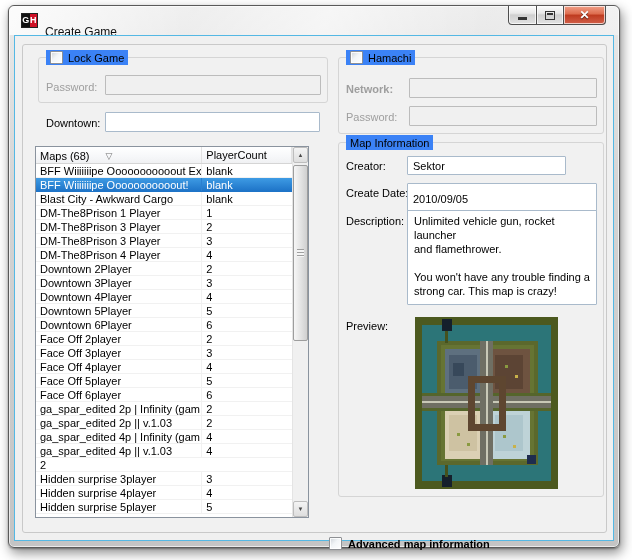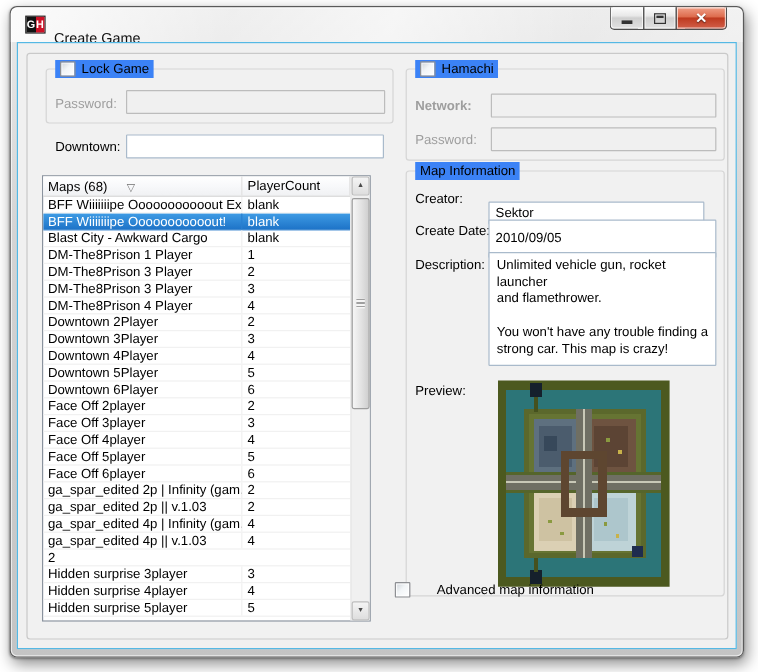--- a/index.html
+++ b/index.html
@@ -134,21 +134,21 @@
   .pv-grass   { fill:#667433; }
   .pv-road    { fill:var(--map_road,#6f6f63); }
   .pv-tl { fill:var(--map_bldg_tl,#5e707f); }
   .pv-tr { fill:var(--map_bldg_tr,#6e5340); }
   .pv-bl { fill:var(--map_bldg_bl,#dbd0b4); }
   .pv-br { fill:var(--map_bldg_br,#bed3d7); }
 
   .preview-img { position:absolute; left:76px; top:174px; width:143px; height:172px; }
 
   
-  .advanced-row { position:absolute; left:306px; top:440px; display:flex; align-items:center; gap:22px; }
+  .advanced-row { position:absolute; left:306px; top:492px; display:flex; align-items:center; gap:6px;font-weight:bold; }
 </style>
 </head>
 <body>
 
 <div class="window">
 
   <div class="titlebar">
     <span class="app-icon">
         <span class="icon-g">G</span>
         <span class="icon-h">H</span>
@@ -308,21 +308,21 @@
         <span class="lbl dis" style="left:7px; top:53px;">Password:</span>
         <input class="textbox" style="left: 70px; top: 48px; width: 188px;" disabled="" value="">
       </div>
 
       <div class="groupbox" style="left:315px; top:97px; width:266px; height:355px;">
         <div class="gb-caption">
           <span>Map Information</span>
         </div>
 
         <span class="lbl" style="left:7px; top:17px;">Creator:</span>
-        <input class="textbox" style="left: 68px; top: 13px; width: 180px; height: 19px; margin-top: 12px;" value="Sektor">
+        <input class="textbox" style="left: 68px; top: 13px; width: 159px; height: 19px;" value="Sektor">
 
         <span class="lbl" style="left:7px; top:44px;">Create Date:</span>
         <input class="textbox" style="left: 68px; top: 40px; width: 190px; height: 32px;" value="2010/09/05">
 
         <span class="lbl" style="left:7px; top:72px;">Description:</span>
         <div class="descbox" style="left:68px; top:67px; width:190px; height:95px;">Unlimited vehicle gun, rocket launcher
 and flamethrower.
 
 You won't have any trouble finding a
 strong car. This map is crazy!</div>

